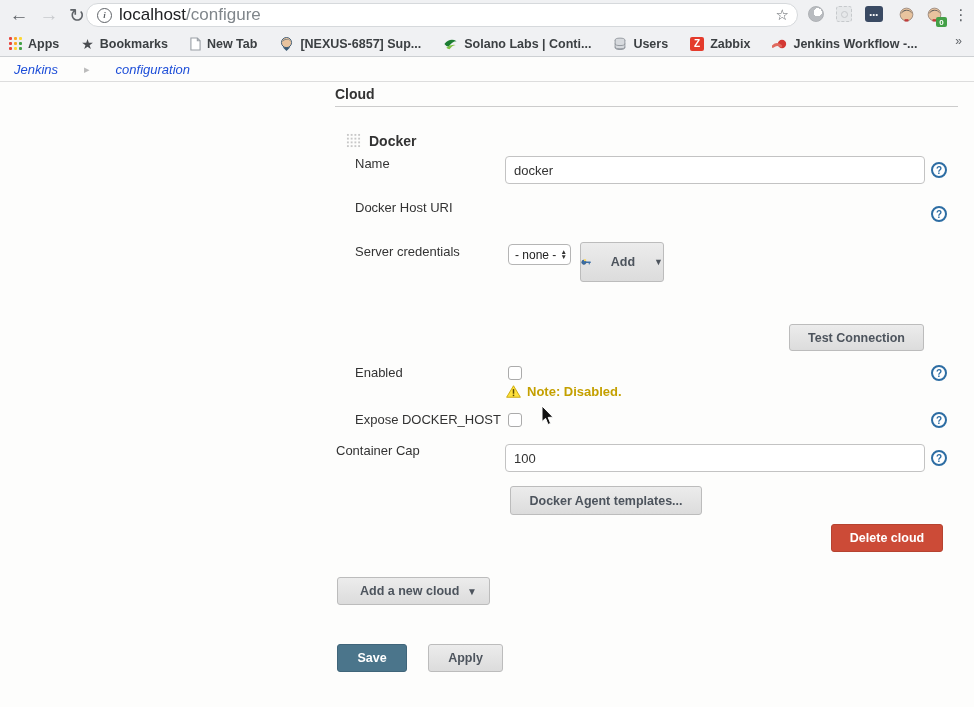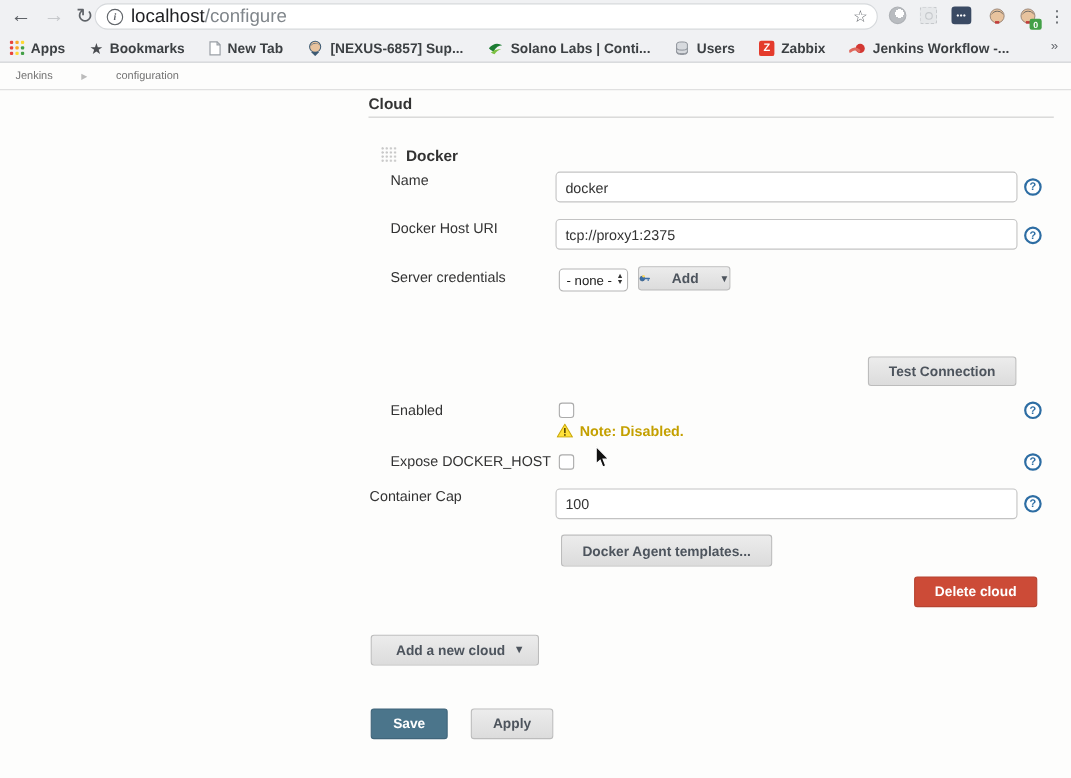--- a/index.html
+++ b/index.html
@@ -36,21 +36,21 @@
   .bm { display:flex; align-items:center; gap:6px; margin-right:22px; cursor:pointer; }
   .bm-label { font-size:12.5px; font-weight:600; color:#3c4043; white-space:nowrap; }
   .apps-grid { width:13px; height:13px; display:grid; grid-template-columns:repeat(3,1fr); gap:1.5px; }
   .apps-grid b { border-radius:1px; }
   .bm-star { font-size:14px; color:#4a4d51; line-height:1; }
   .overflow { position:absolute; right:12px; top:34px; font-size:12px; color:#5f6368; }
 
   
   .crumbbar { position:absolute; top:58px; left:0; width:974px; height:24px; background:#fdfdfc; border-bottom:1px solid #ddd;
               display:flex; align-items:center; padding-left:14px; }
-  .crumb { font-size:10px; color:#737373; cursor:pointer; }
+  .crumb { font-size:13px; color:#1d4ed8; cursor:pointer;font-style:italic; }
   .crumb-sep { color:#bbb; font-size:11px; margin:0 26px; }
 
   .sect-title { position:absolute; left:335px; top:86px; font-size:14px; font-weight:bold; color:#333; }
   .sect-rule { position:absolute; left:335px; top:106px; width:623px; height:1px; background:#ccc; }
 
   .drag-handle { position:absolute; left:346px; top:133px; width:15px; height:15px;
                  background-image:radial-gradient(#c8c8c8 1px, transparent 1.1px); background-size:3.75px 3.75px; cursor:move; }
   .blk-title { position:absolute; left:369px; top:133px; font-size:14px; font-weight:bold; color:#333; }
 
   .lbl { position:absolute; font-size:13px; color:#333; white-space:nowrap; }
@@ -59,21 +59,21 @@
   .help { position:absolute; left:931px; width:16px; height:16px; border-radius:50%; border:2.5px solid #2d6da3; background:#fff;
           color:#2d6da3; font-size:10px; font-weight:bold; display:flex; align-items:center; justify-content:center; cursor:pointer; }
 
   .sel { position:absolute; left:508px; top:244px; width:63px; height:21px; background:#fff; border:1px solid #b5b5b5; border-radius:4px;
          display:flex; align-items:center; font-size:12px; color:#222; padding:0 3px 0 6px; cursor:pointer; }
   .sel-arrows { margin-left:auto; display:flex; flex-direction:column; line-height:4.5px; font-size:6.5px; color:#333; }
 
   .gbtn { position:absolute; background:linear-gradient(#ececec,#dcdcdc); border:1px solid #bcbcbc; border-radius:3px;
           font-family:inherit; font-size:12.5px; font-weight:bold; color:#4d545d; display:flex; align-items:center; justify-content:center;
           cursor:pointer; }
-  .addbtn { left:580px; top:242px; width:84px; height:22px; gap:19px; }
+  .addbtn { left:580px; top:242px; width:84px; height:40px; gap:19px; }
   .caret { font-size:9px; }
 
   .chk { position:absolute; appearance:none; -webkit-appearance:none; width:14px; height:14px; border:1px solid #ababab;
          border-radius:3px; background:#fff; cursor:pointer; }
 
   .note { position:absolute; left:506px; top:384px; display:flex; align-items:center; gap:6px; }
   .note-text { font-size:13px; font-weight:bold; color:#c4a000; }
 
   .delbtn { position:absolute; left:831px; top:524px; width:112px; height:28px; background:#cc4b37; border:1px solid #b64330;
             border-radius:3px; color:#fff; font-family:inherit; font-size:12.5px; font-weight:bold; cursor:pointer; }
@@ -203,21 +203,20 @@
   <div class="sect-rule"></div>
 
   <div class="drag-handle"></div>
   <div class="blk-title">Docker</div>
 
   <div class="lbl" style="left:355px; top:156px">Name</div>
   <input class="inp" style="top: 156px;" type="text" value="docker">
   <div class="help" style="top:162px">?</div>
 
   <div class="lbl" style="left:355px; top:200px">Docker Host URI</div>
-  <input class="inp" style="top: 199px;" type="text" value="tcp://proxy1:2375">
   <div class="help" style="top:206px">?</div>
 
   <div class="lbl" style="left:355px; top:244px">Server credentials</div>
   <div class="sel">
     <span>- none -</span>
     <span class="sel-arrows">
       <span>▲</span>
         <span>▼</span>
     </span>
   </div>

